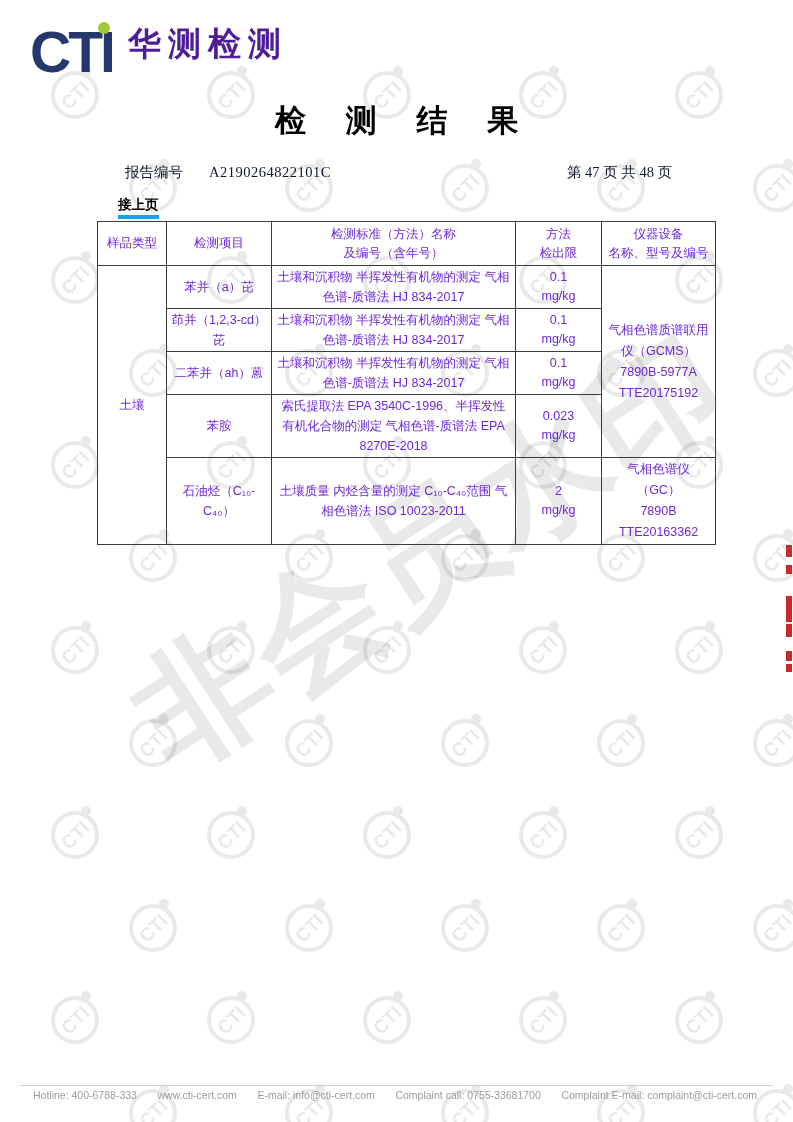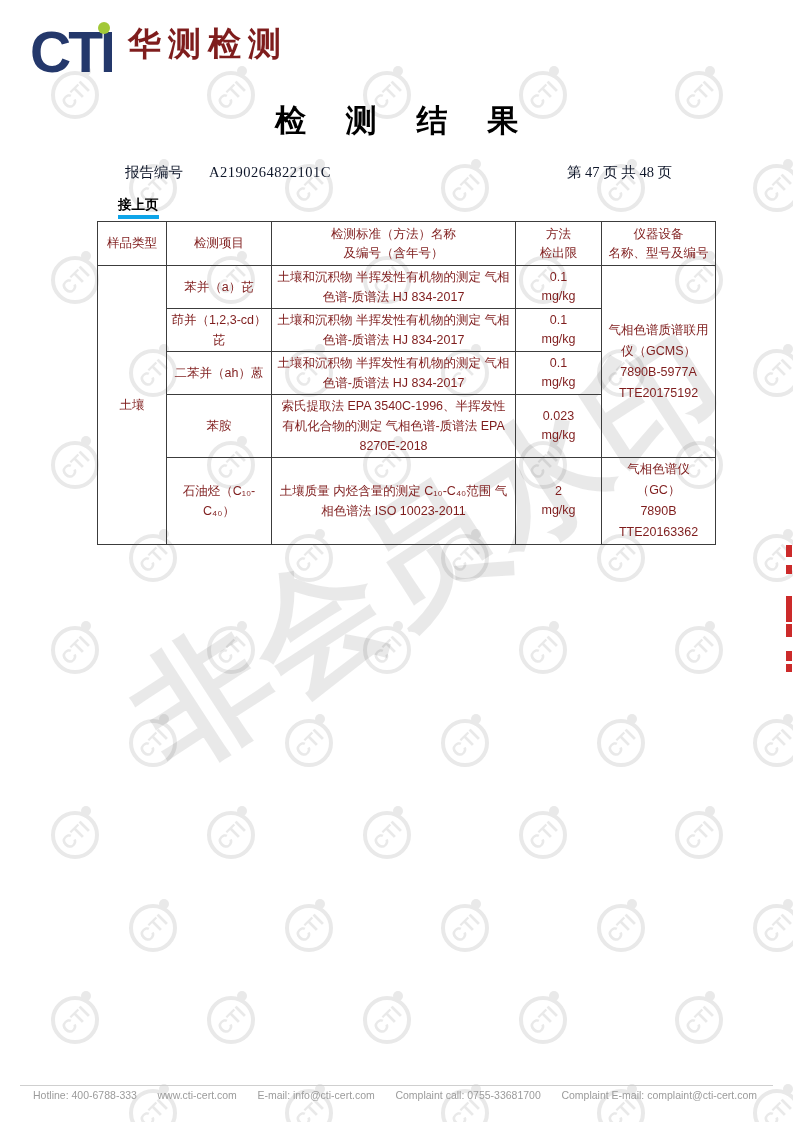--- a/index.html
+++ b/index.html
@@ -14,37 +14,37 @@
                font-family:"Liberation Sans",sans-serif;letter-spacing:2px;}
   
   .content{position:absolute;inset:0;z-index:1;}
   
   .logo{position:absolute;left:30px;top:18px;width:280px;height:70px;}
   .logo-cti{position:absolute;left:0;top:6px;font-size:57px;line-height:1;font-weight:800;
             letter-spacing:-3px;color:#24386b;font-family:"Liberation Sans",sans-serif;}
   .logo-dot{position:absolute;left:68px;top:4px;width:12px;height:12px;border-radius:50%;
             background:#a2c837;}
   .logo-cn{position:absolute;left:98px;top:8px;font-size:33px;line-height:1.1;font-weight:700;
-           letter-spacing:7px;color:#7f1d1d;}
+           letter-spacing:7px;color:#4c1d95;}
   .logo-en{position:absolute;left:99px;top:52px;font-size:9.5px;letter-spacing:1.6px;
            color:#9b9b9b;font-weight:600;}
   
   .title{position:absolute;left:0;right:0;top:100px;text-align:center;
          font-family:"Liberation Serif","DejaVu Serif",serif;font-weight:700;
          font-size:31px;letter-spacing:16px;text-indent:16px;color:#000;}
   .report-line{position:absolute;left:125px;right:121px;top:163px;display:flex;
                align-items:baseline;font-family:"Liberation Serif","DejaVu Serif",serif;
                font-size:14.5px;color:#0f172a;}
   .report-number{margin-left:26px;letter-spacing:0.5px;}
   .page-indicator{margin-left:auto;}
   .continued{position:absolute;left:118px;top:196px;font-size:13.5px;font-weight:700;
              color:#000;border-bottom:4px solid #0ea5e9;padding-bottom:1px;}
   
   table.results{position:absolute;left:97px;top:221px;width:618px;border-collapse:collapse;
-                table-layout:fixed;font-size:12.5px;color:#7f1d1d;text-align:center;}
+                table-layout:fixed;font-size:12.5px;color:#6d28d9;text-align:center;}
   table.results td,table.results th{border:1px solid #3c3c3c;padding:1px 4px;
                 vertical-align:middle;font-weight:400;line-height:20px;word-break:break-word;}
   table.results th{line-height:19px;}
   tr.hdr{height:44px;} tr.r0,tr.r1,tr.r2{height:42px;} tr.r3{height:58px;} tr.r4{height:65px;}
   .lim-v{line-height:19px;text-align:center;} .lim-u{line-height:19px;}
   .instr div{line-height:21px;}
   
   .footer-rule{position:absolute;left:20px;right:20px;top:1085px;border-top:1px solid #cfcfcf;}
   .footer{position:absolute;left:33px;right:36px;top:1089px;display:flex;
           justify-content:space-between;font-size:10.5px;color:#9b9b9b;white-space:nowrap;}

